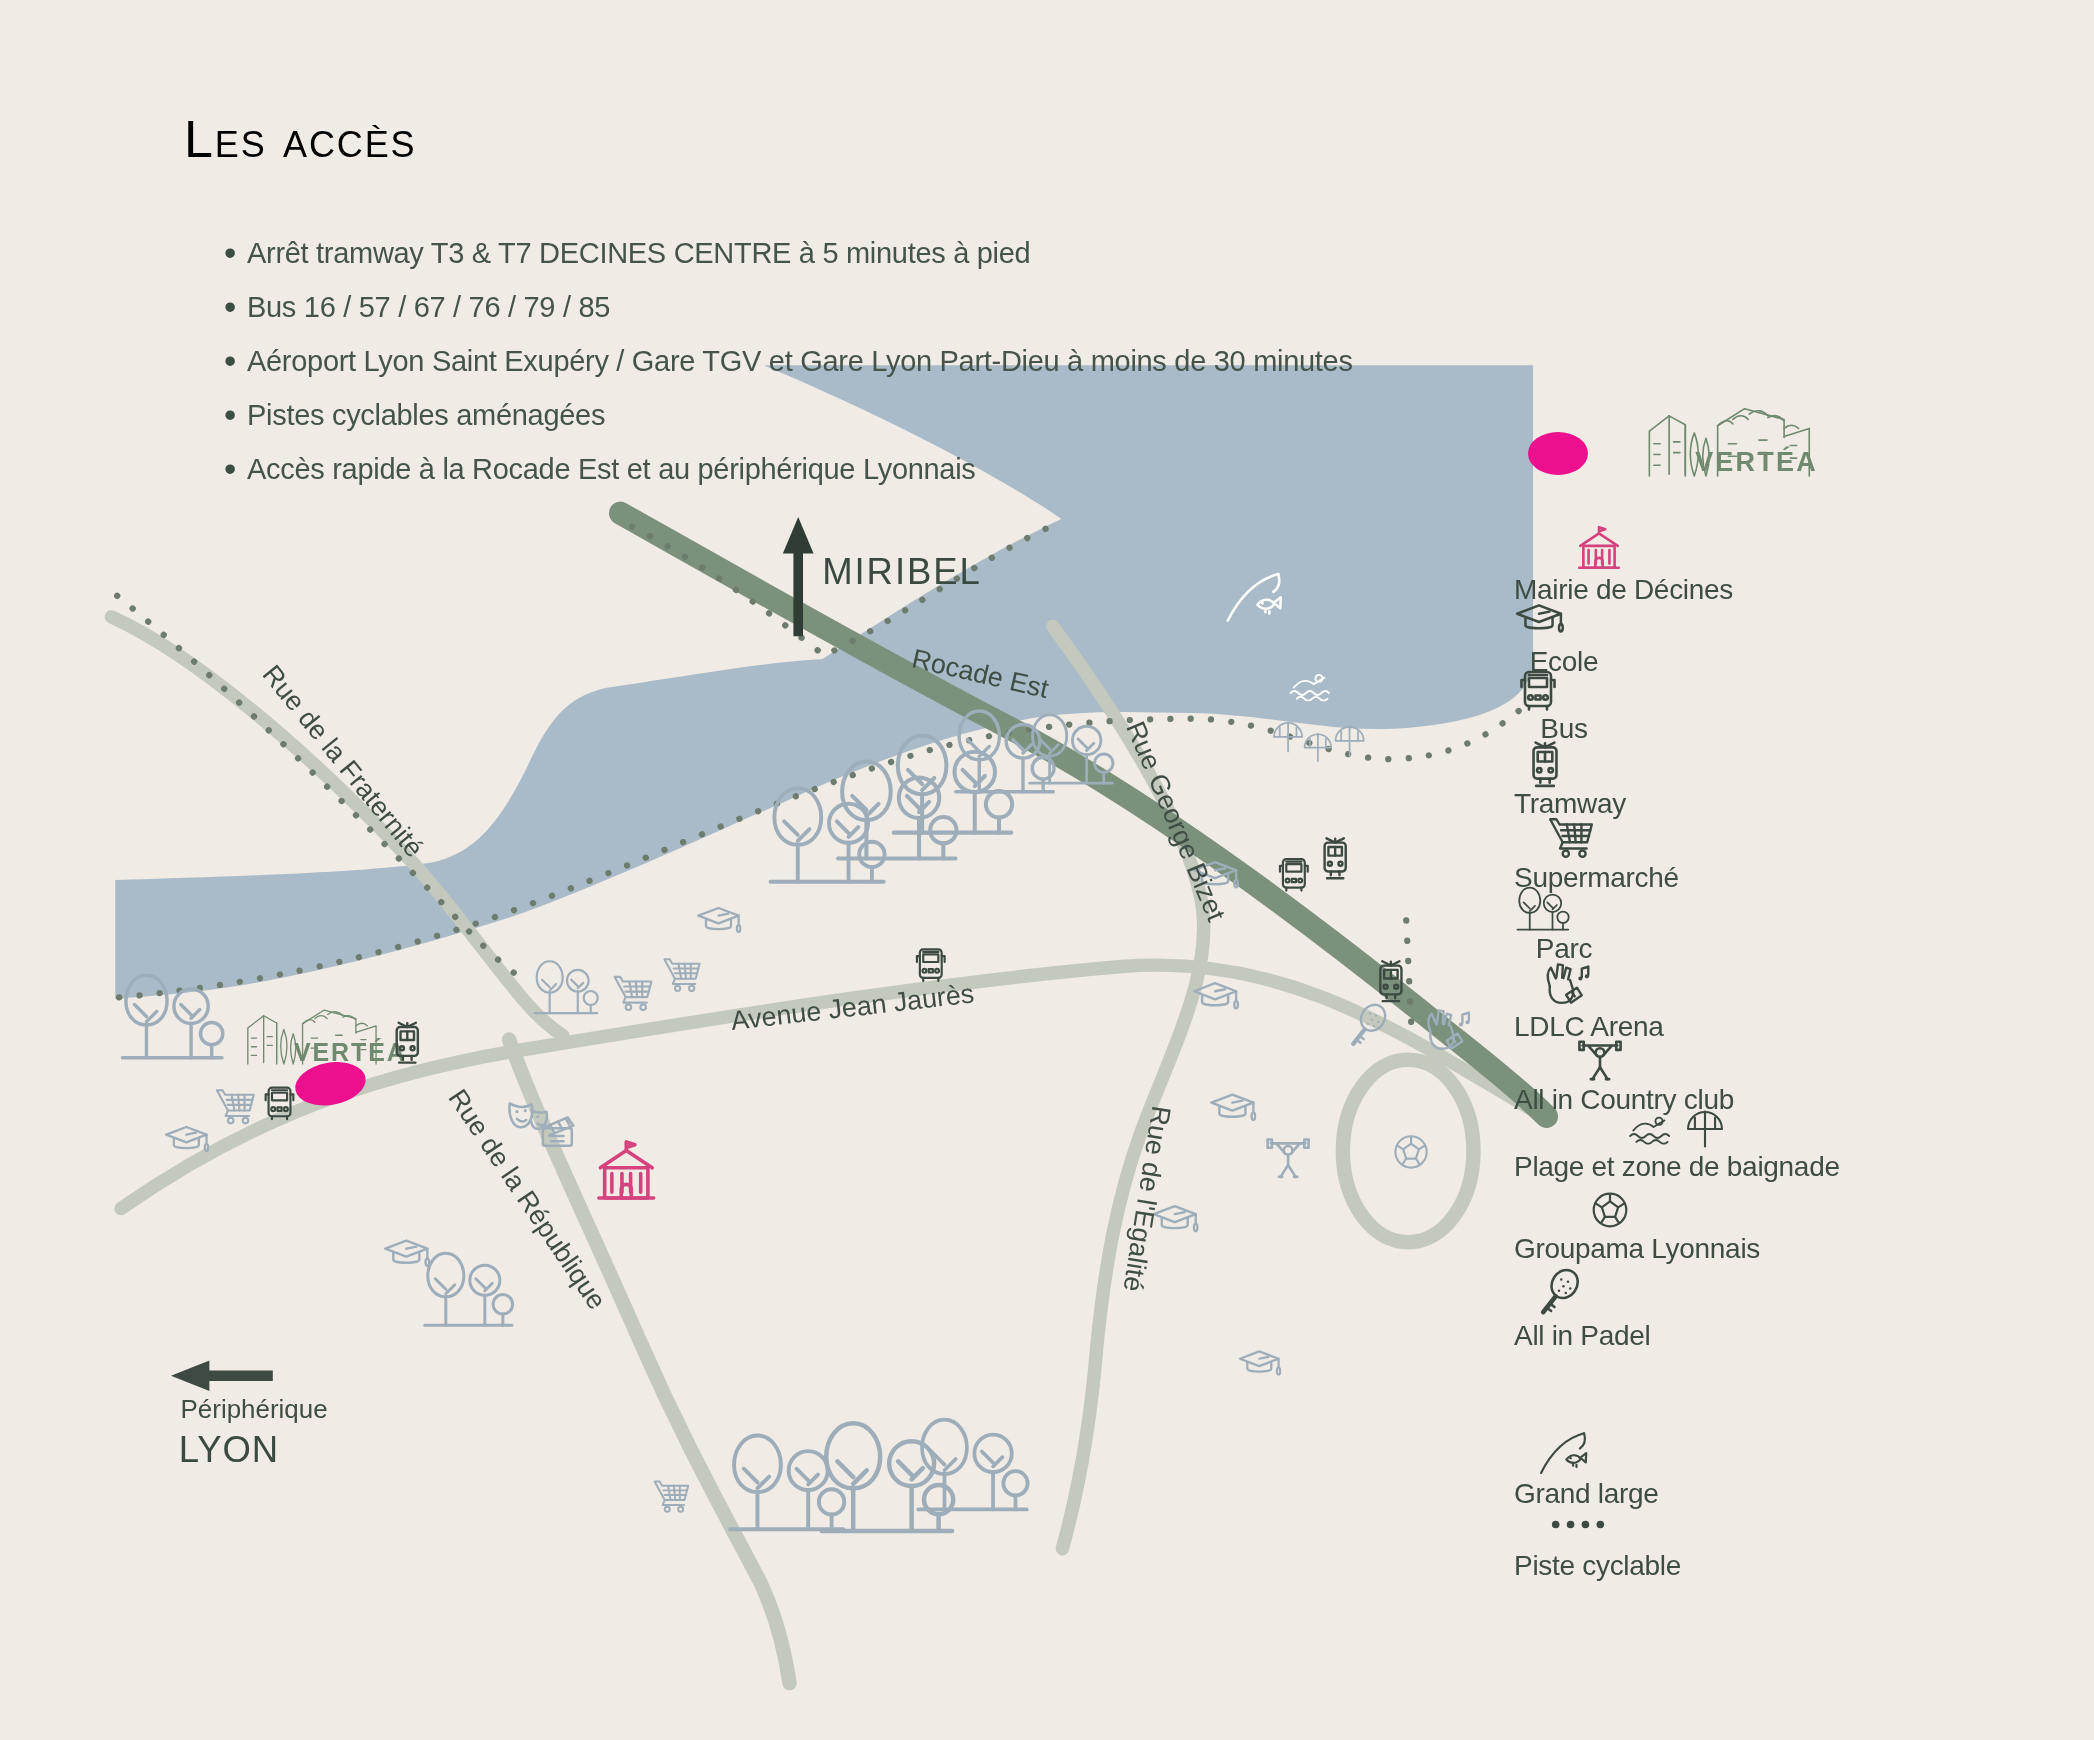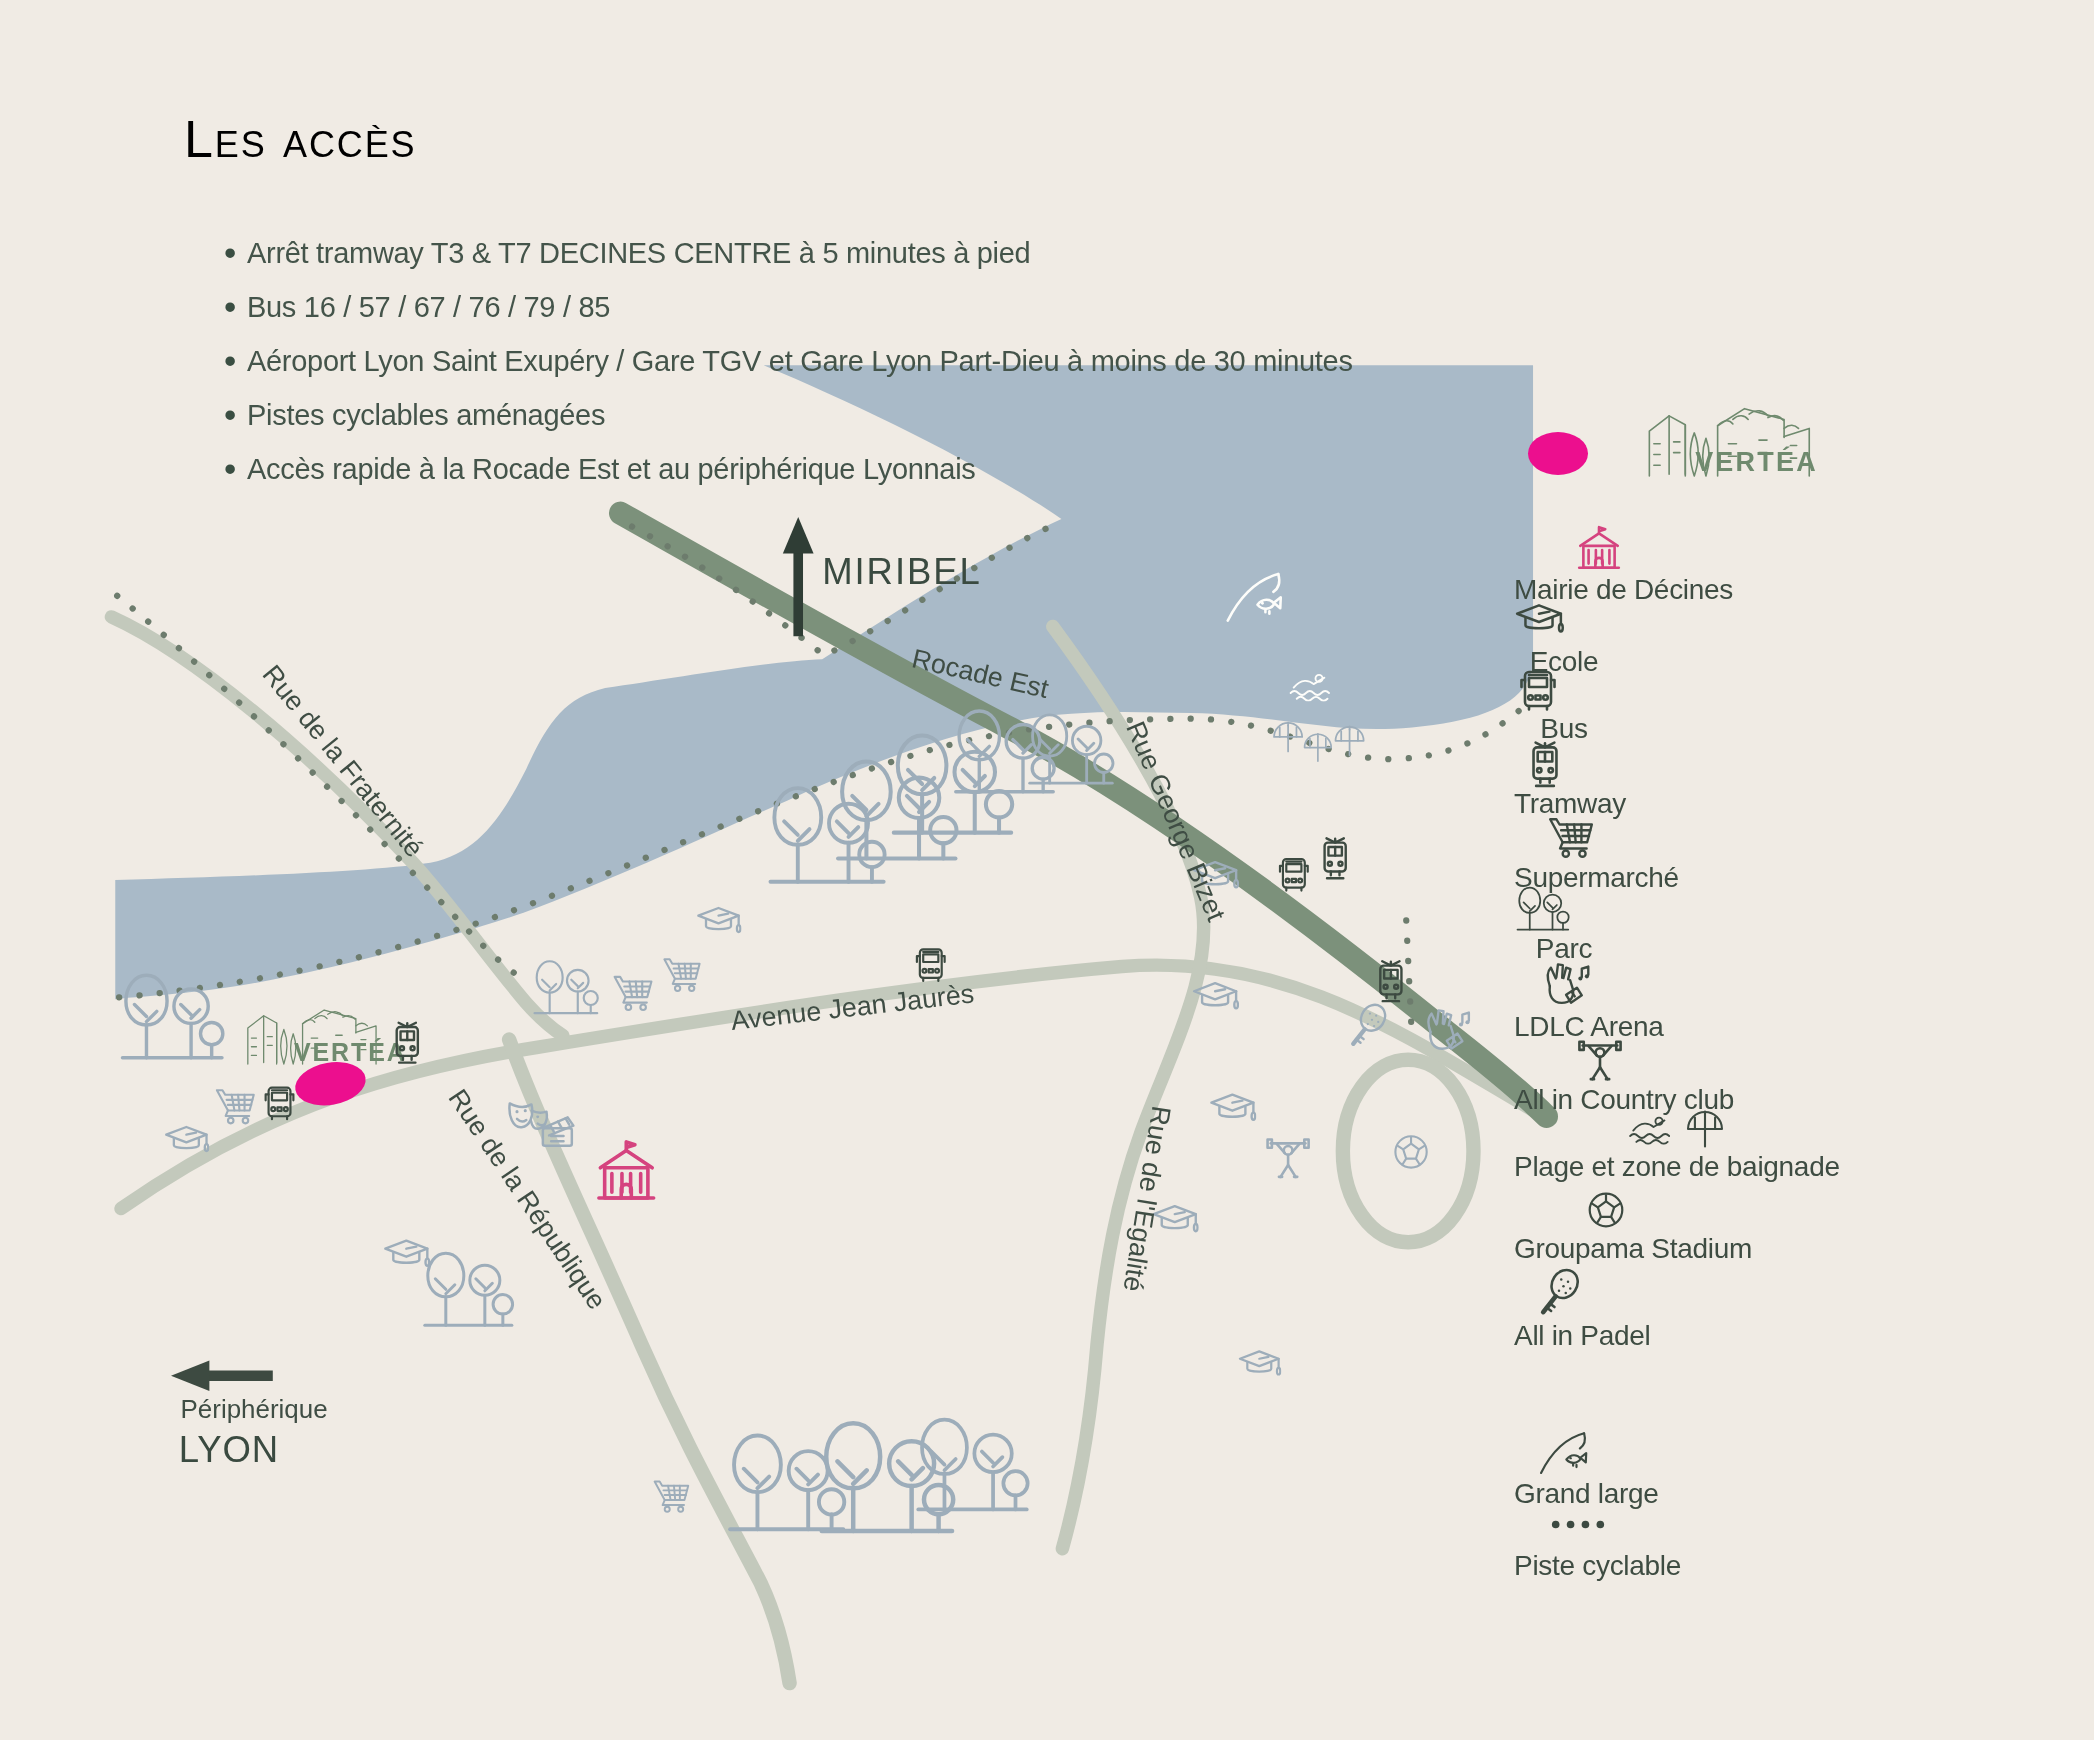--- a/index.html
+++ b/index.html
@@ -404,21 +404,21 @@
         </svg>
       </span>
     <span class="llabel">Plage et zone de baignade</span>
   </div>
   <div class="lrow" style="top:1187px">
     <span class="licon">
         <svg width="46" height="46" viewBox="0 0 48 48">
           <use href="#i-ball"></use>
         </svg>
       </span>
-    <span class="llabel">Groupama Stadium</span>
+    <span class="llabel">Groupama Lyonnais</span>
   </div>
   <div class="lrow" style="top:1266px">
     <span class="licon">
         <svg width="54" height="54" viewBox="0 0 48 48">
           <use href="#i-racket"></use>
         </svg>
       </span>
     <span class="llabel">All in Padel</span>
   </div>
   <div class="lrow" style="top:1424px">

